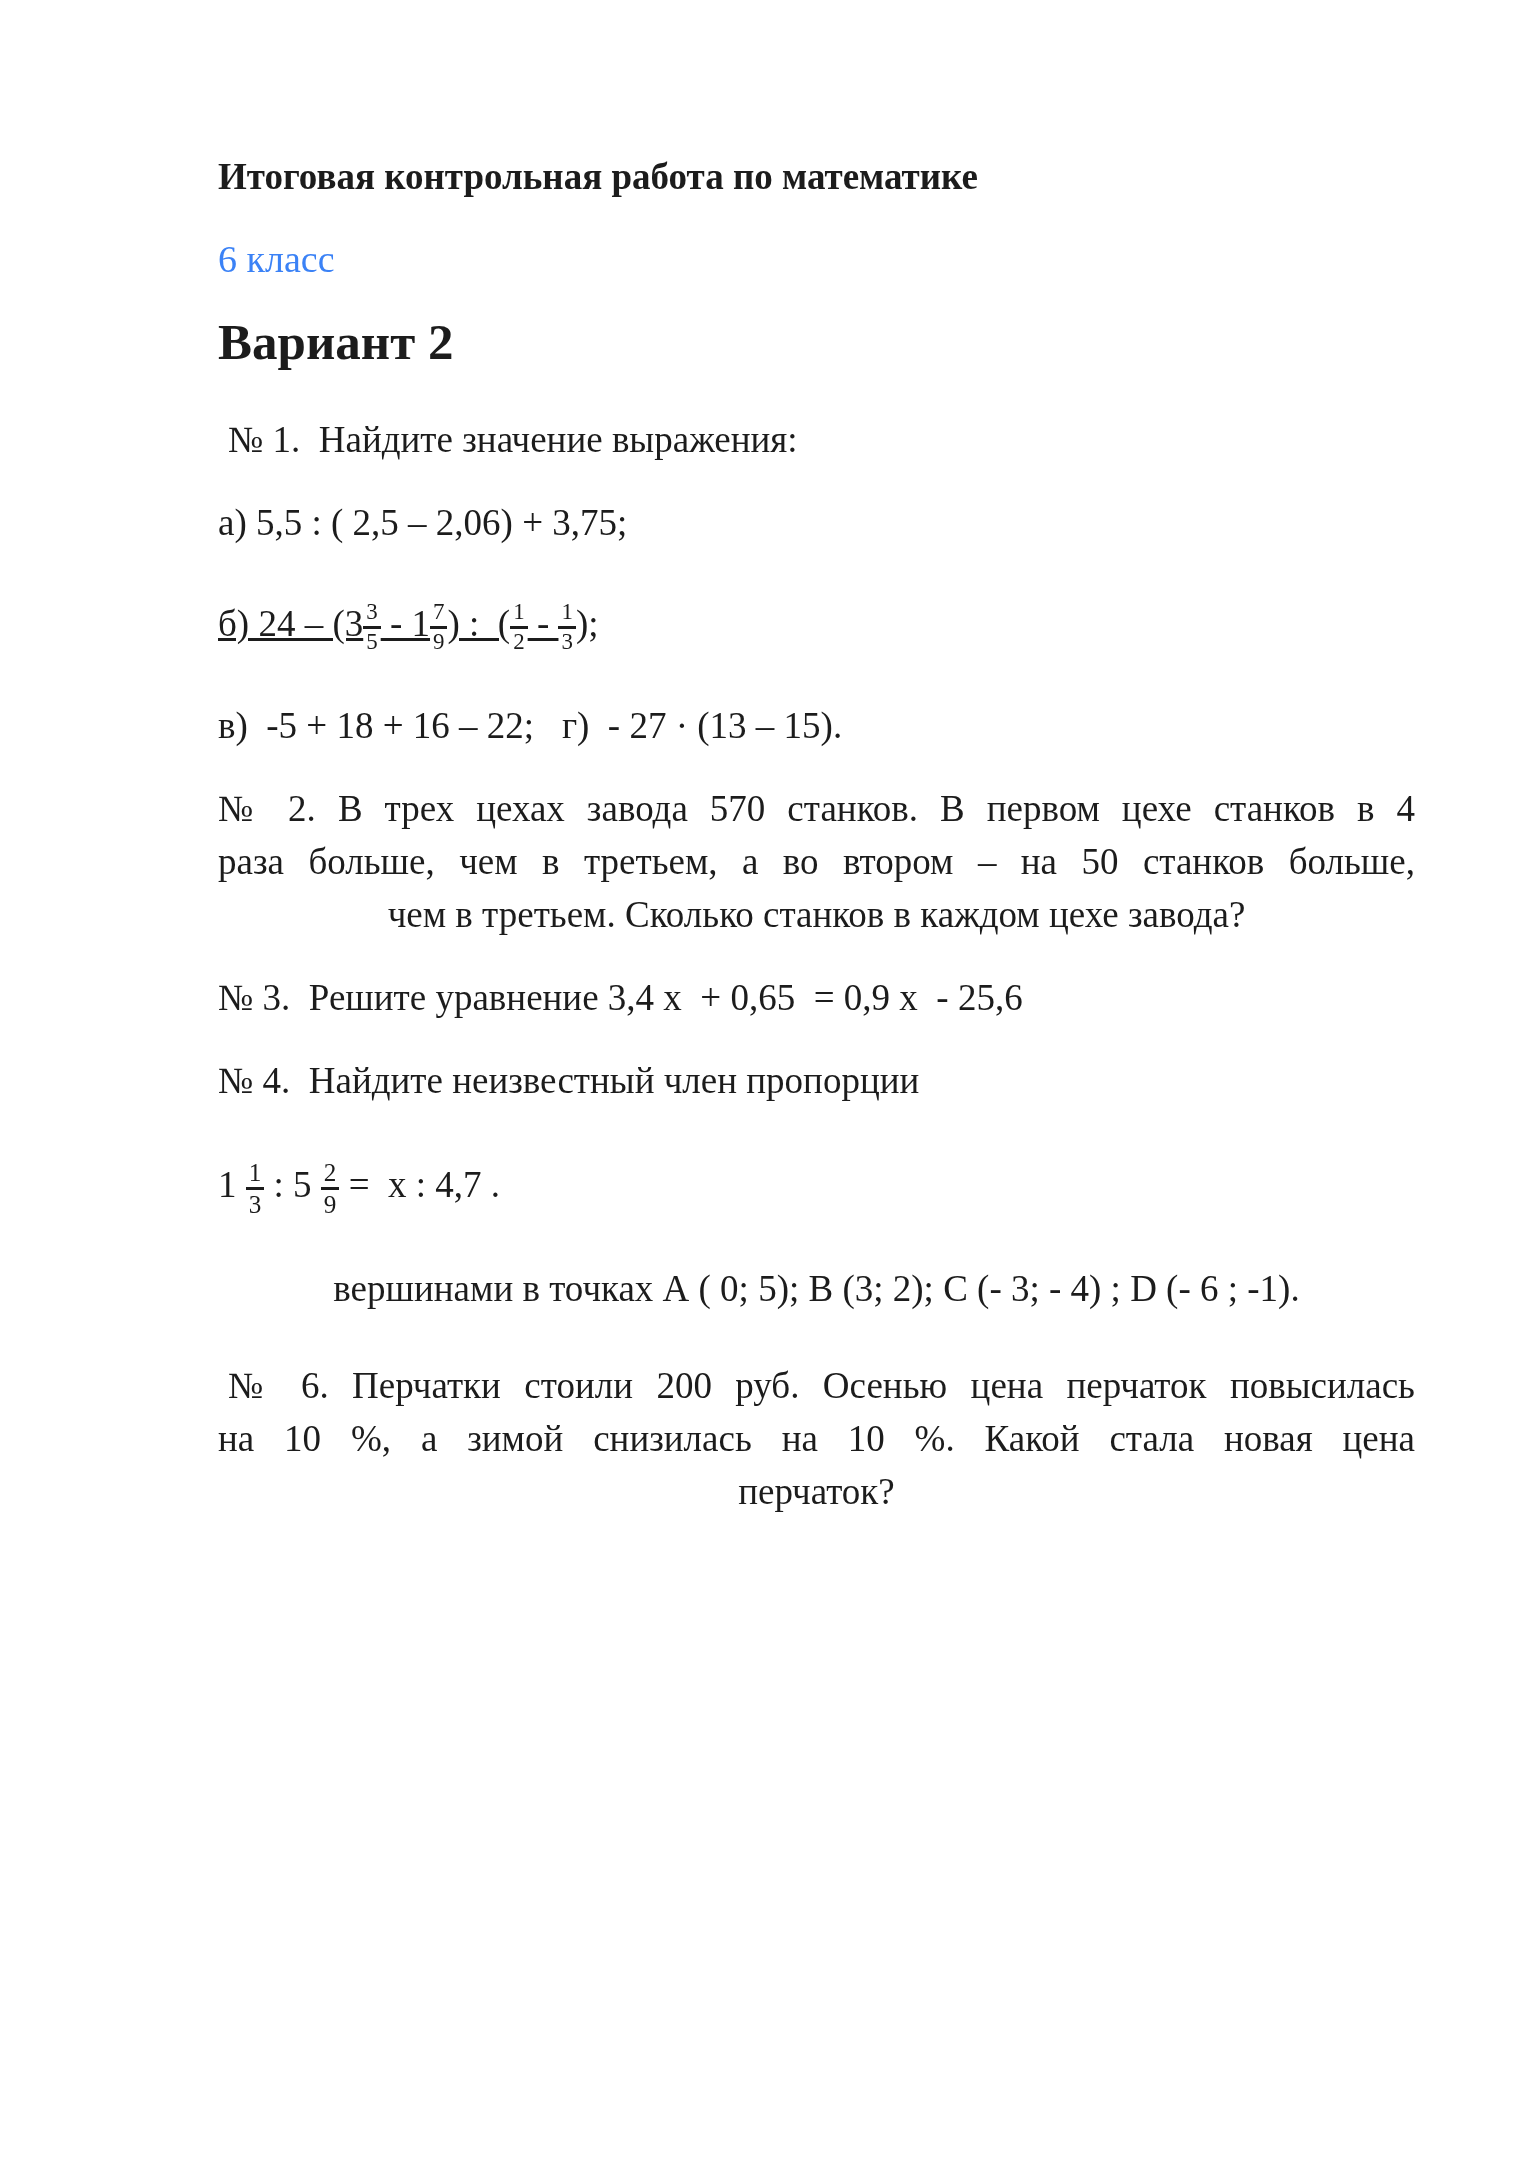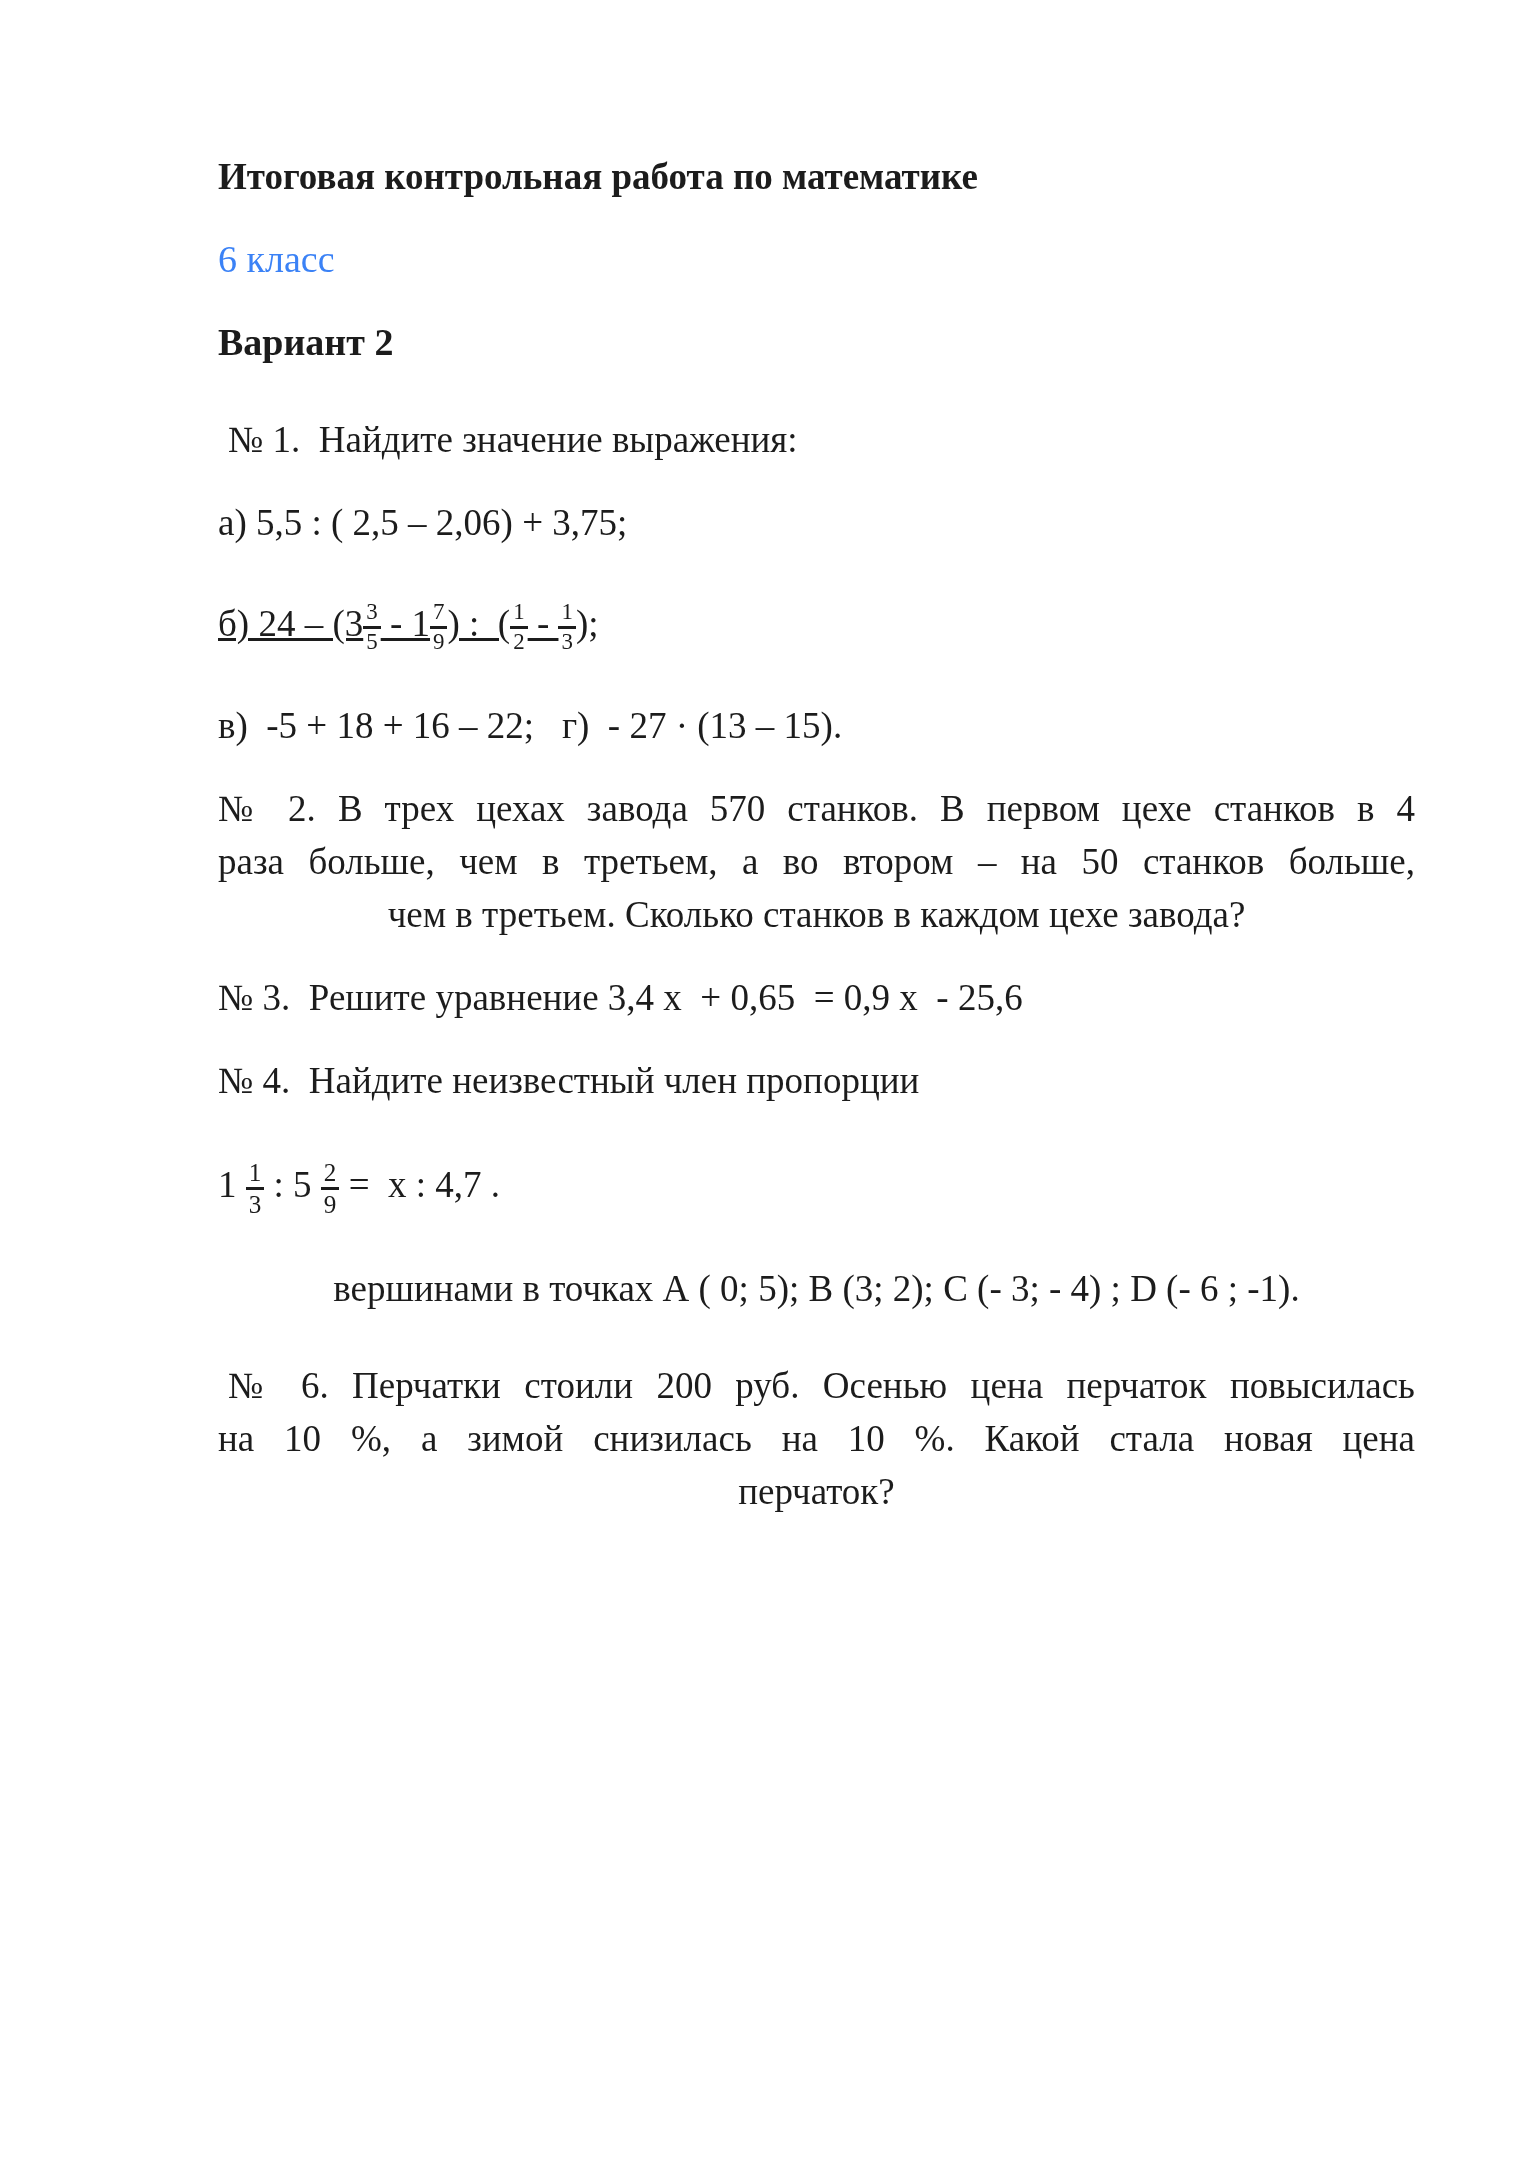--- a/index.html
+++ b/index.html
@@ -26,21 +26,21 @@
   .title {
     font-weight: bold;
     font-size: 37px;
   }
   .subtitle {
     color: #3b82f6;
     font-size: 38px;
   }
   .variant {
     font-weight: bold;
-    font-size: 38px;
+    font-size: 51px;
   }
   .jpara { white-space: normal; }
   .jline {
     text-align: justify;
     text-align-last: justify;
   }
   .lastline { text-align: center; }
   .indent-sm { text-indent: 10px; margin-top: 44px; }
   .indent-md { text-indent: 26px; }
   

